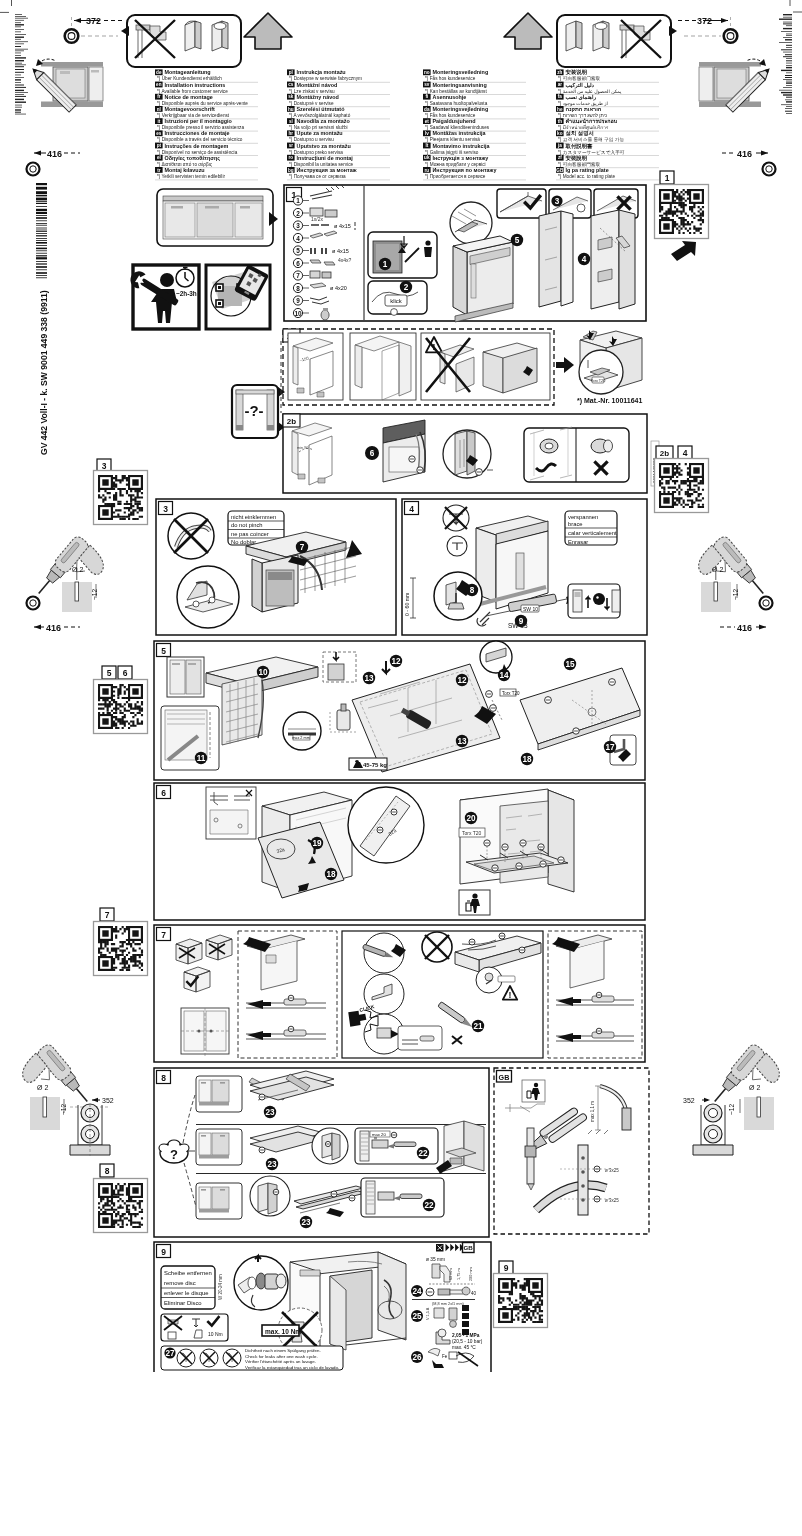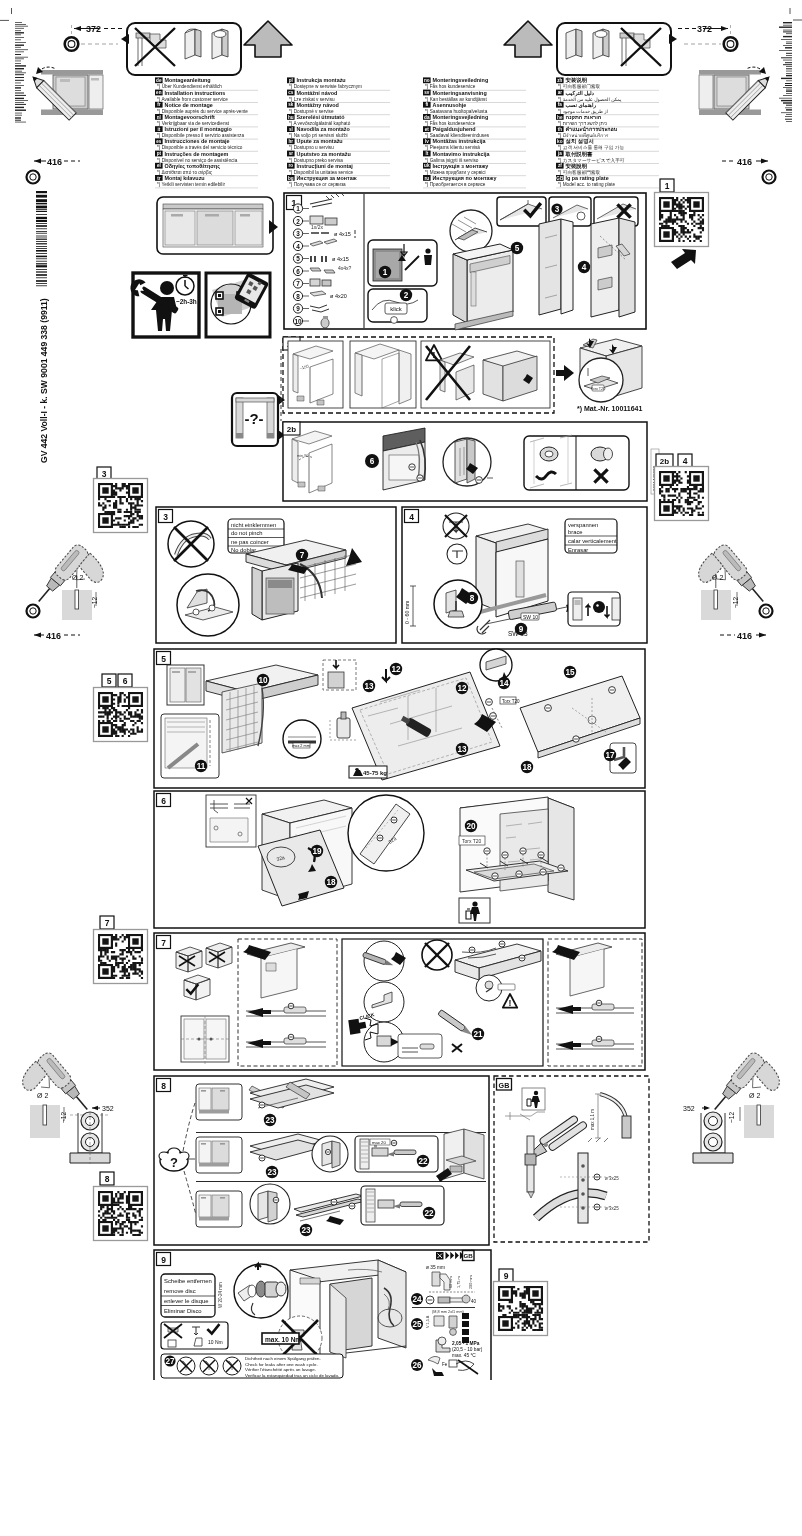--- a/index.html
+++ b/index.html
@@ -1,16 +1,16 @@
 <!DOCTYPE html>
 <html><head><meta charset="utf-8">
 <style>
 html,body{margin:0;padding:0;background:#fff;}
 #page{position:relative;width:802px;height:1372px;background:#ffffff;overflow:hidden;
-font-family:"Liberation Sans", sans-serif;margin-top:8px;}
+font-family:"Liberation Sans", sans-serif;}
 svg{position:absolute;left:0;top:0;}
 </style></head>
 <body>
 
 <div id="page">
 <svg width="802" height="1536" viewBox="0 0 802 1536" font-family="Liberation Sans, sans-serif">
 
 <g>
         <path d="M11.5 0 V6 M0 12.4 H9" stroke="#555" stroke-width="1" fill="none"></path>
       </g>

